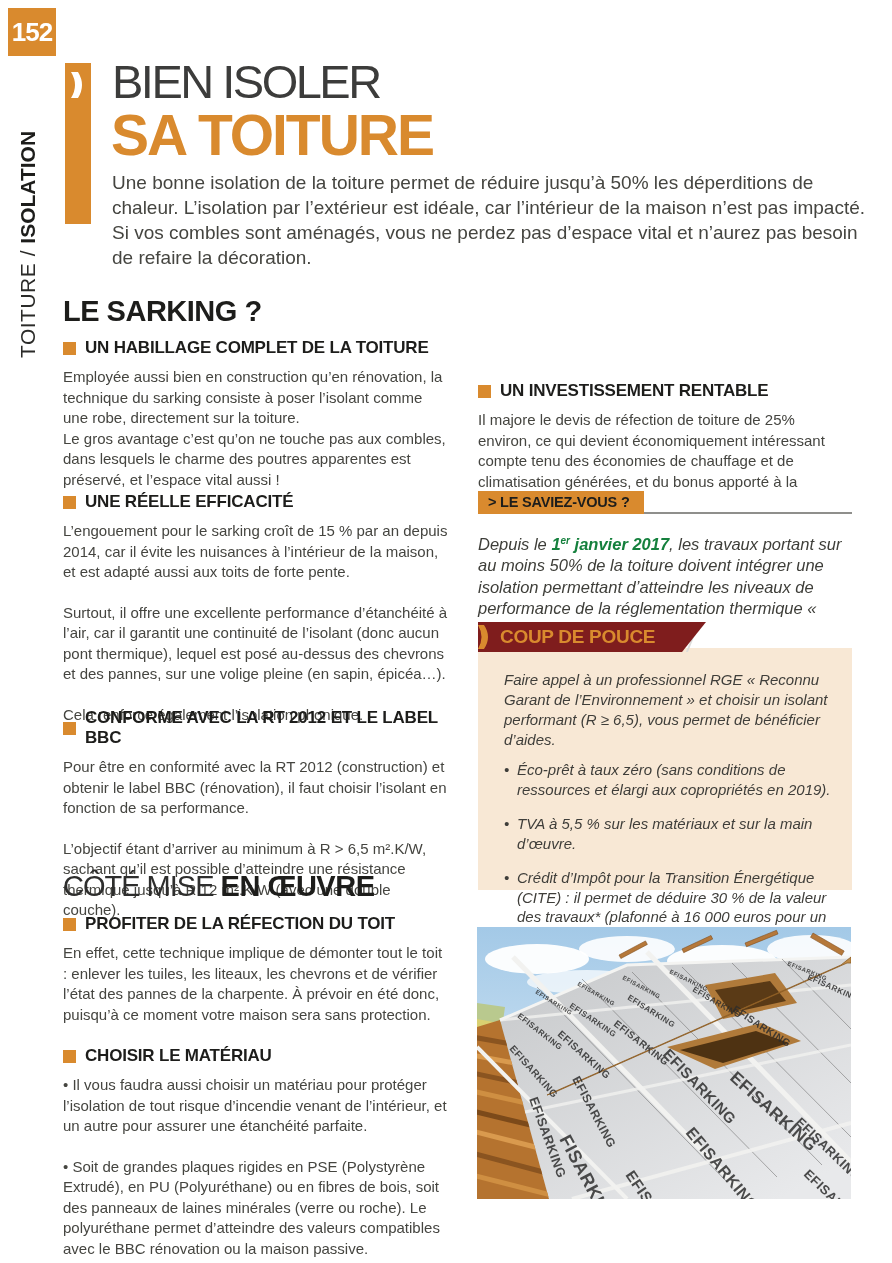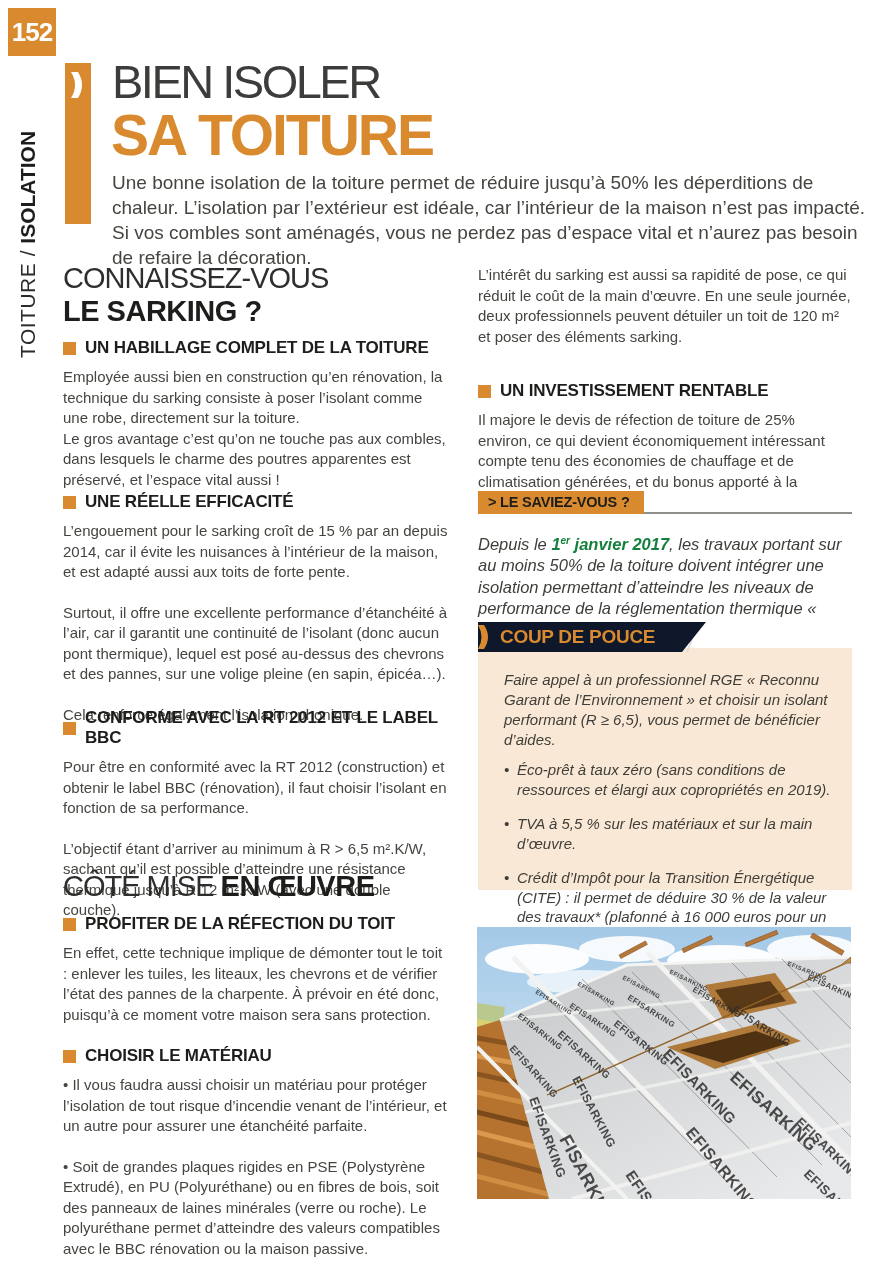--- a/index.html
+++ b/index.html
@@ -44,21 +44,21 @@
   
   .saviez-head{position:relative;height:23px;text-align:center;}
   .saviez-rule{position:absolute;left:0;right:0;bottom:0;height:2px;background:#8f8f8c;}
   .saviez-tab{position:absolute;left:0;top:0;height:23px;background:var(--orange);
     padding:0 14px 0 10px;font-size:14.5px;font-weight:bold;color:var(--ink);line-height:23px;letter-spacing:-0.2px;}
   .saviez-txt{margin-top:15px;font-style:italic;font-size:16.5px;line-height:21.5px;color:#3e3e39;}
   .saviez-txt b{color:#15803d;}
   .saviez-txt sup{font-size:10px;}
   
   .coup-box{position:absolute;left:0;width:374px;height:242px;background:var(--cream);}
-  .coup-tab{position:absolute;left:0;top:-26px;height:30px;width:228px;background:#0f172a;
+  .coup-tab{position:absolute;left:0;top:-26px;height:30px;width:228px;background:#7f1d1d;
     display:flex;align-items:center;gap:9px;
     clip-path:polygon(0 0,100% 0,calc(100% - 24px) 100%,0 100%);}
   .coup-tab .lbl{font-size:19px;font-weight:bold;color:var(--orange);letter-spacing:-0.3px;}
   .coup-slant{position:absolute;top:-26px;left:214px;width:2px;height:30px;background:#dcdcda;transform:skewX(-22deg);}
   .coup-inner{padding:22px 18px 0 26px;font-style:italic;color:#3f3e3a;}
   .coup-inner .ci{font-size:15px;line-height:20px;}
   .coup-inner ul{list-style:none;margin-top:10px;}
   .coup-inner li{font-size:15px;line-height:19.5px;padding-left:13px;position:relative;margin-top:15px;}
   .coup-inner li:first-child{margin-top:0;}
   .coup-inner li::before{content:"•";position:absolute;left:0;top:0;}
@@ -84,21 +84,21 @@
   </svg>
 </div>
 
 <div class="title1">BIEN ISOLER</div>
 <div class="title2">SA TOITURE</div>
 <div class="intro">Une bonne isolation de la toiture permet de réduire jusqu’à 50% les déperditions de chaleur. L’isolation par l’extérieur est idéale, car l’intérieur de la maison n’est pas impacté. Si vos combles sont aménagés, vous ne perdez pas d’espace vital et n’aurez pas besoin de refaire la décoration.</div>
 
 <div class="colL">
 
   <div class="blk h2" style="top:0">
-    <span>CONNAISSEZ-VOUS</span><br>
+    <br>
     <b>LE SARKING ?</b>
   </div>
 
   <div class="blk sec" style="top:76px">
     <div class="sec-h">
       <span class="sq"></span>
       <b>UN HABILLAGE COMPLET DE LA TOITURE</b>
     </div>
     <p>Employée aussi bien en construction qu’en rénovation, la technique du sarking consiste à poser l’isolant comme une robe, directement sur la toiture.</p>
     <p>Le gros avantage c’est qu’on ne touche pas aux combles, dans lesquels le charme des poutres apparentes est préservé, et l’espace vital aussi !</p>
@@ -142,21 +142,20 @@
       <b>CHOISIR LE MATÉRIAU</b>
     </div>
     <p>• Il vous faudra aussi choisir un matériau pour protéger l’isolation de tout risque d’incendie venant de l’intérieur, et un autre pour assurer une étanchéité parfaite.</p>
     <p>• Soit de grandes plaques rigides en PSE (Polystyrène Extrudé), en PU (Polyuréthane) ou en fibres de bois, soit des panneaux de laines minérales (verre ou roche). Le polyuréthane permet d’atteindre des valeurs compatibles avec le BBC rénovation ou la maison passive.</p>
   </div>
 </div>
 
 <div class="colR">
 
   <div class="blk sec" style="top:3px">
-    <p>L’intérêt du sarking est aussi sa rapidité de pose, ce qui réduit le coût de la main d’œuvre. En une seule journée, deux professionnels peuvent détuiler un toit de 120 m² et poser des éléments sarking.</p>
   </div>
 
   <div class="blk sec" style="top:119px">
     <div class="sec-h">
       <span class="sq"></span>
       <b>UN INVESTISSEMENT RENTABLE</b>
     </div>
     <p>Il majore le devis de réfection de toiture de 25% environ, ce qui devient économiquement intéressant compte tenu des économies de chauffage et de climatisation générées, et du bonus apporté à la revente.</p>
   </div>
 

